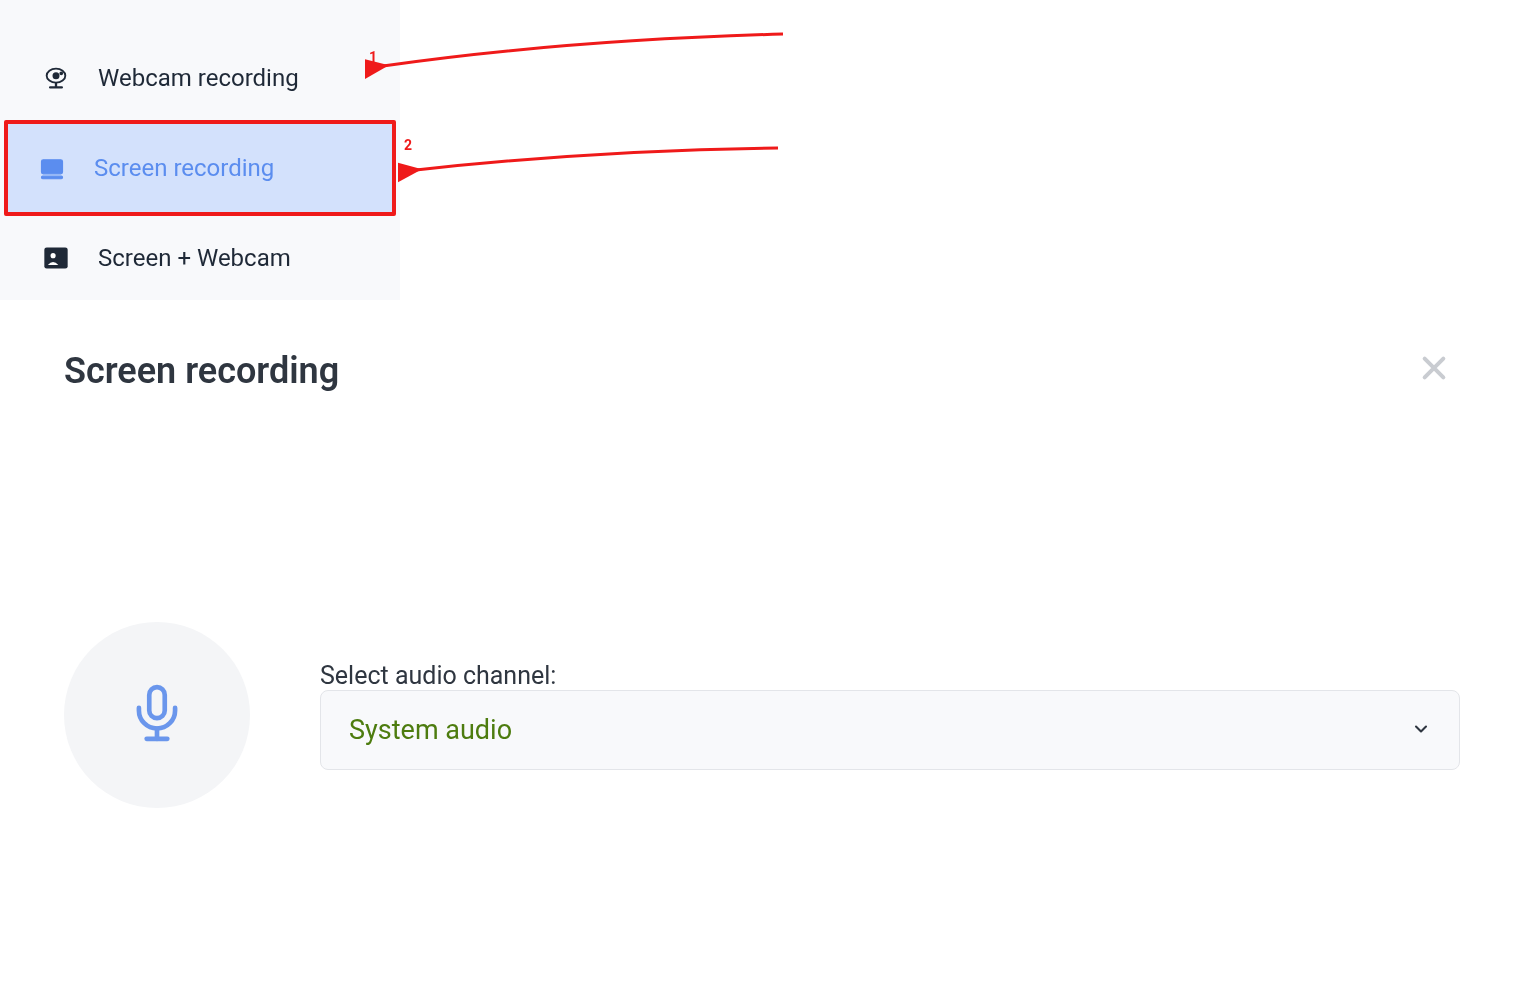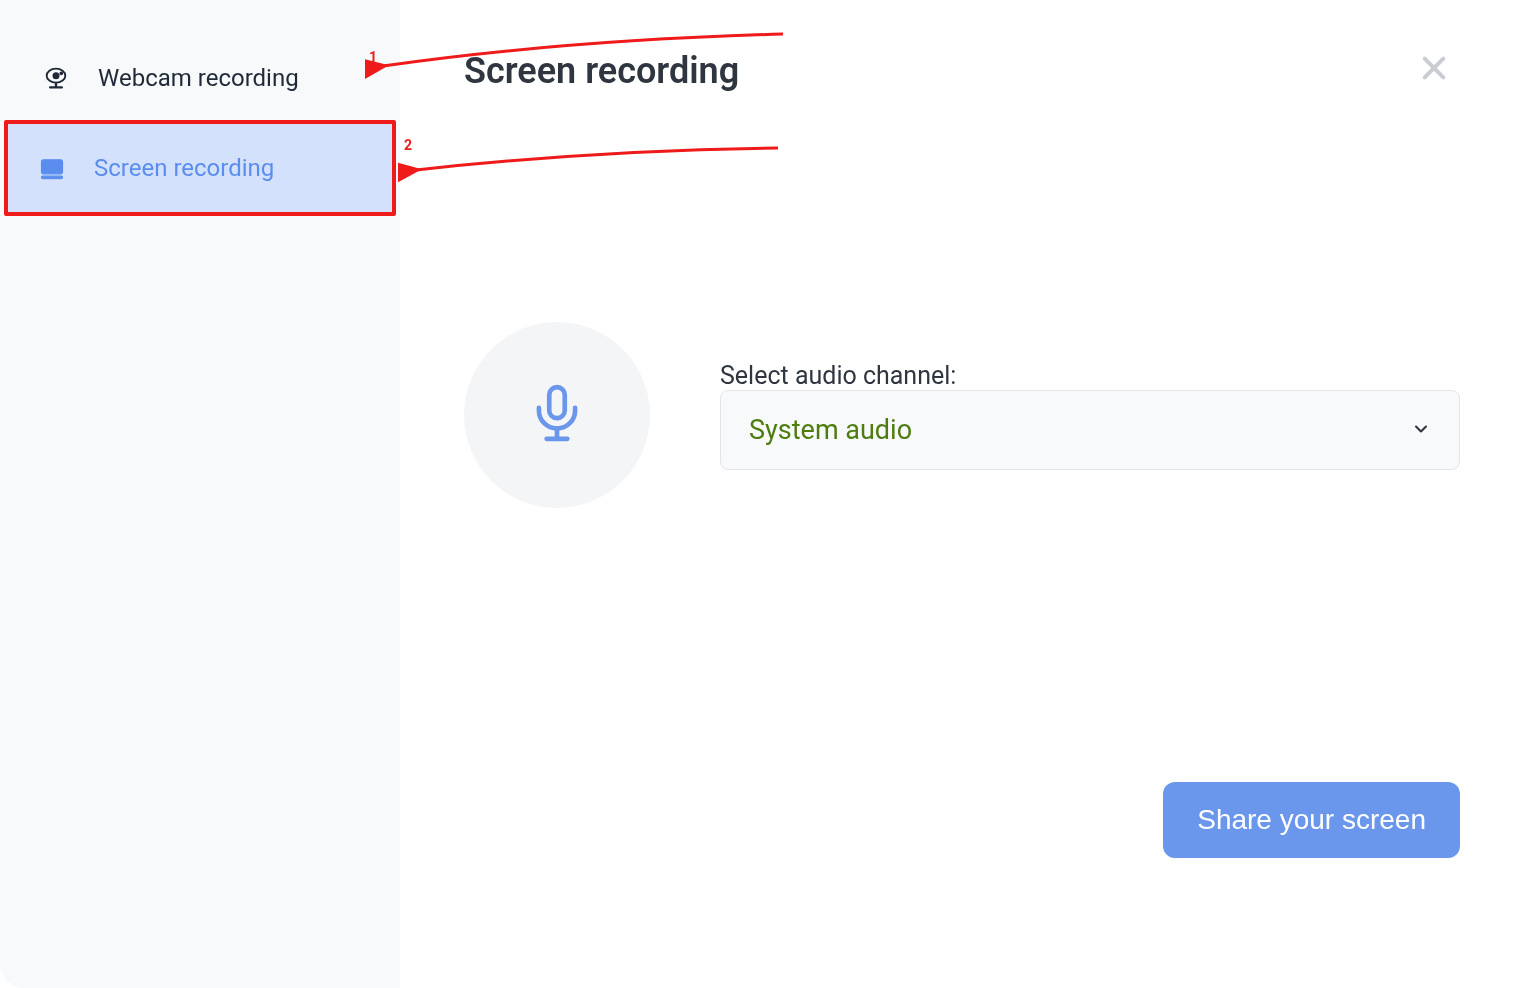--- a/index.html
+++ b/index.html
@@ -9,20 +9,21 @@
       width: 1520px;
       height: 988px;
       overflow: hidden;
       position: relative;
       border-radius: 0 0 24px 24px;
     }
     .container {
       display: flex;
       width: 100%;
       height: 100%;
+      flex-direction: column;
     }
     .sidebar {
       width: 400px;
       background: #f8f9fb;
       padding-top: 36px;
       flex-shrink: 0;
     }
     .sidebar-item {
       display: flex;
       align-items: center;
@@ -166,20 +167,30 @@
     <div class="sidebar-item active">
       <span class="icon">
         <svg width="30" height="30" viewBox="0 0 24 24">
           <rect x="3" y="5" width="18" height="12" rx="1.5" fill="#5b8def"></rect>
           <rect x="3" y="19" width="18" height="2.2" rx="1" fill="#5b8def"></rect>
         </svg>
       </span>
       <span>Screen recording</span>
     </div>
 
+    <div class="sidebar-item">
+      <span class="icon">
+        <svg width="30" height="30" viewBox="0 0 24 24">
+          <rect x="2" y="3" width="20" height="18" rx="2" fill="#1f2937"></rect>
+          <circle cx="9.5" cy="10" r="2.2" fill="#fff"></circle>
+          <path d="M5 18 Q9.5 13 14 18 Z" fill="#fff"></path>
+        </svg>
+      </span>
+      <span>Screen + Webcam</span>
+    </div>
 
   </nav>
 
   <main class="main">
     <div class="main-header">
       <h1 class="title">Screen recording</h1>
       <button class="close-btn">
         <span>
           <svg width="32" height="32" viewBox="0 0 24 24" stroke="#c9ccd1" stroke-width="3" stroke-linecap="round">
             <path d="M5 5 L19 19 M19 5 L5 19"></path>
@@ -207,23 +218,20 @@
             <span class="chevron">
               <svg width="20" height="20" viewBox="0 0 24 24" fill="none" stroke="#2f3640" stroke-width="2.5" stroke-linecap="round" stroke-linejoin="round">
                 <polyline points="6 9 12 15 18 9"></polyline>
               </svg>
             </span>
           </div>
         </div>
       </div>
     </div>
 
-    <div class="footer">
-      <button class="share-btn">Share your screen</button>
-    </div>
   </main>
 </div>
 
 <svg class="arrow" style="left:365px; top:26px;" width="430" height="56">
   <defs>
     <marker id="ah1" markerWidth="10" markerHeight="10" refX="2" refY="4" orient="auto">
       <path d="M10 0 L0 4 L10 8 Z" fill="#ef1a1a"></path>
     </marker>
   </defs>
   <path d="M418 8 Q 200 14 18 40" stroke="#ef1a1a" stroke-width="3" fill="none" marker-end="url(#ah1)"></path>

